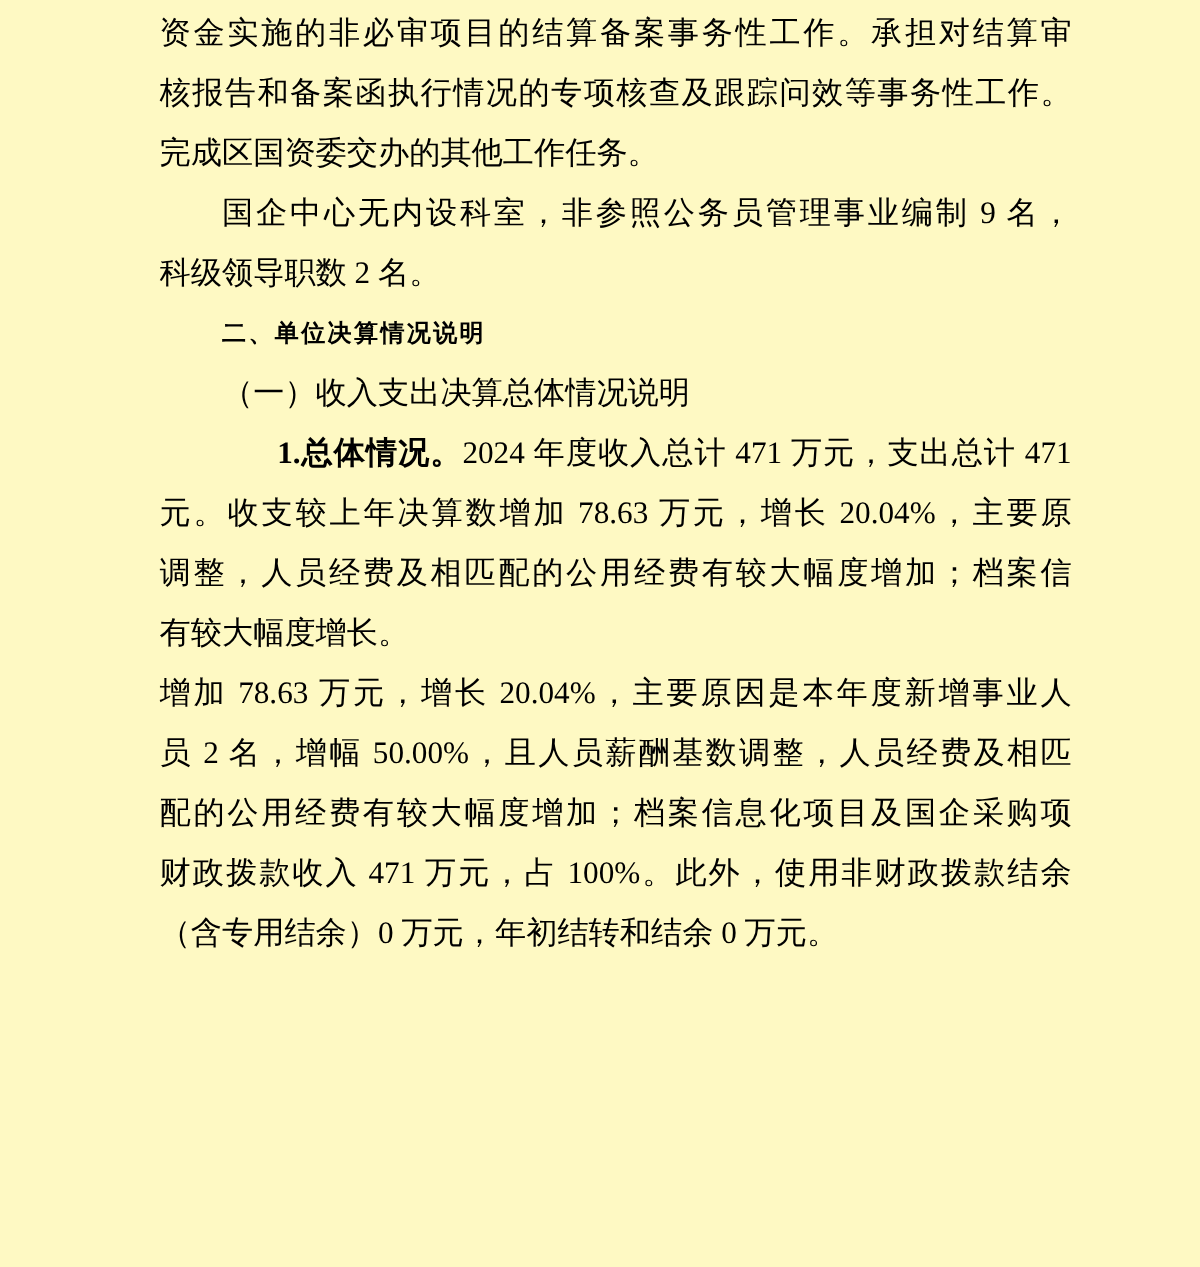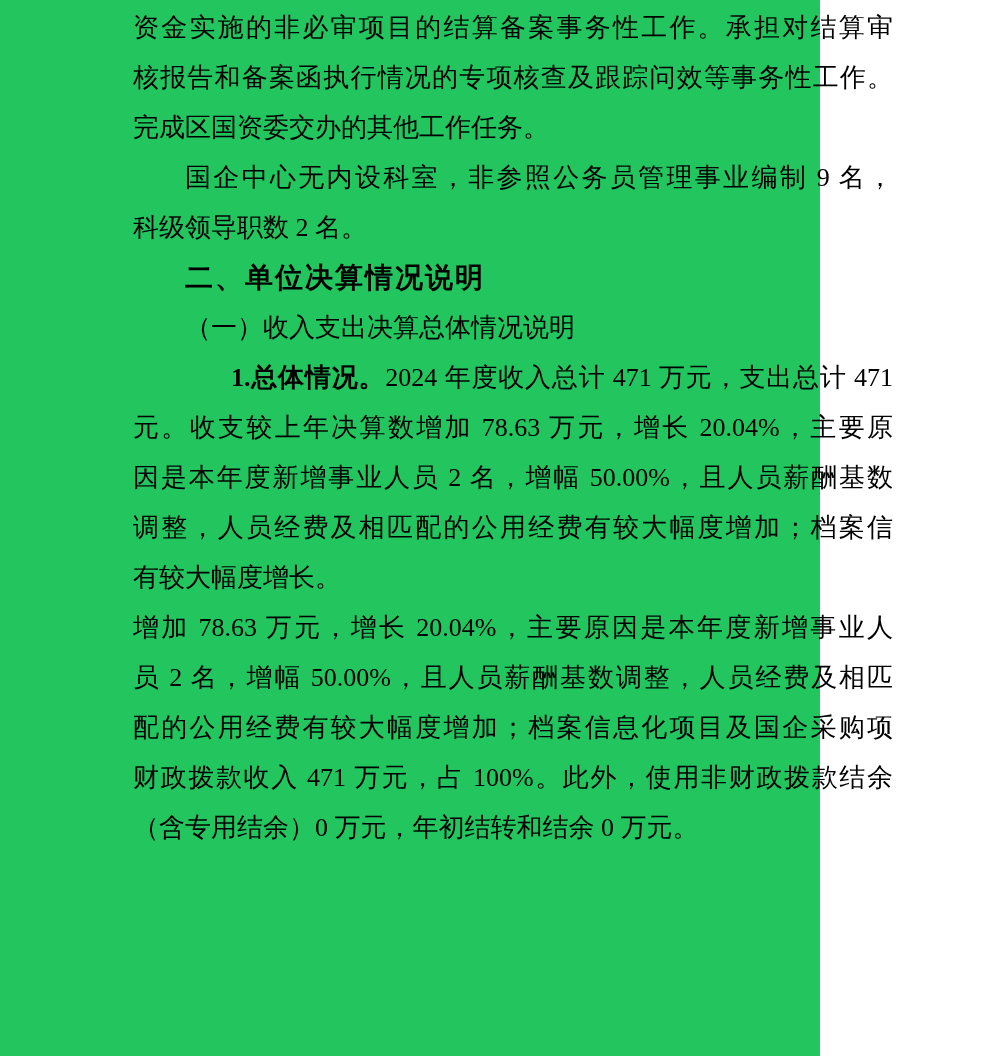--- a/index.html
+++ b/index.html
@@ -7,23 +7,23 @@
     padding: 0;
   }
   body {
     width: 1000px;
     height: 1056px;
     background: #ffffff;
     overflow: hidden;
   }
   .page {
     position: relative;
-    width: 820px;
+    width: 1000px;
     height: 1056px;
-    background: #22c55e;
+    background: #fef9c3;
   }
   .text-block {
     position: absolute;
     left: 133px;
     top: 3px;
     width: 760px;
     color: #000000;
     font-family: "Liberation Serif", "DejaVu Serif", serif;
     font-size: 26px;
   }
@@ -38,21 +38,21 @@
     text-align-last: justify;
   }
   
   .line.i {
     text-indent: 52px;
   }
   
   .line.h {
     font-family: "Liberation Sans", "DejaVu Sans", sans-serif;
     font-weight: bold;
-    font-size: 28px;
+    font-size: 20px;
     letter-spacing: 2px;
   }
   .b {
     font-weight: bold;
     margin-left: 46px;
   }
 </style>
 </head>
 <body>
 
@@ -63,21 +63,20 @@
     <div class="line j">核报告和备案函执行情况的专项核查及跟踪问效等事务性工作。</div>
     <div class="line">完成区国资委交办的其他工作任务。</div>
     <div class="line j i">国企中心无内设科室，非参照公务员管理事业编制 9 名，</div>
     <div class="line">科级领导职数 2 名。</div>
     <div class="line h i">二、单位决算情况说明</div>
     <div class="line i">（一）收入支出决算总体情况说明</div>
 
     <div class="line j i"><span class="b">1.总体情况。</span><span>2024 年度收入总计 471 万元，支出总计 471 万</span></div>
 
     <div class="line j">元。收支较上年决算数增加 78.63 万元，增长 20.04%，主要原</div>
-    <div class="line j">因是本年度新增事业人员 2 名，增幅 50.00%，且人员薪酬基数</div>
     <div class="line j">调整，人员经费及相匹配的公用经费有较大幅度增加；档案信</div>
     <div class="line">有较大幅度增长。</div>
 
 
     <div class="line j">增加 78.63 万元，增长 20.04%，主要原因是本年度新增事业人</div>
     <div class="line j">员 2 名，增幅 50.00%，且人员薪酬基数调整，人员经费及相匹</div>
     <div class="line j">配的公用经费有较大幅度增加；档案信息化项目及国企采购项</div>
     <div class="line j">财政拨款收入 471 万元，占 100%。此外，使用非财政拨款结余</div>
     <div class="line">（含专用结余）0 万元，年初结转和结余 0 万元。</div>
 

